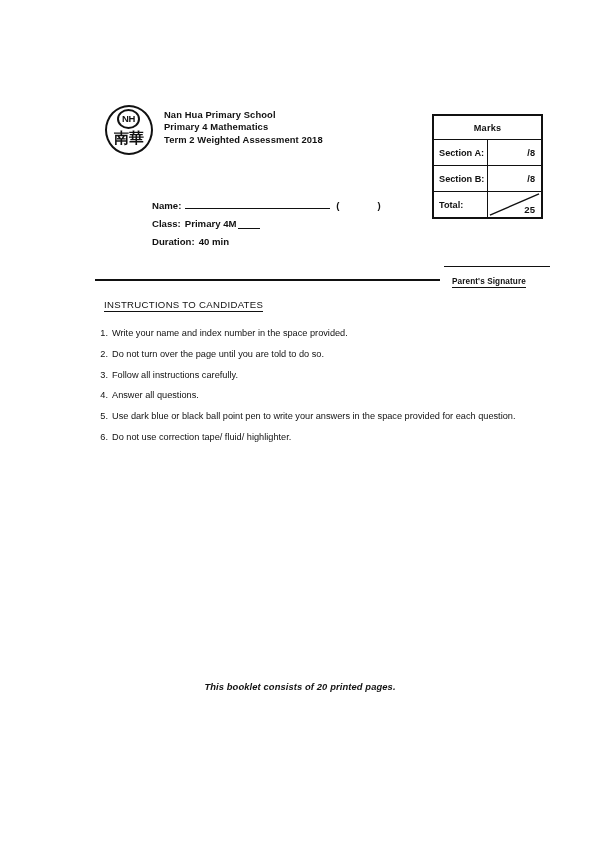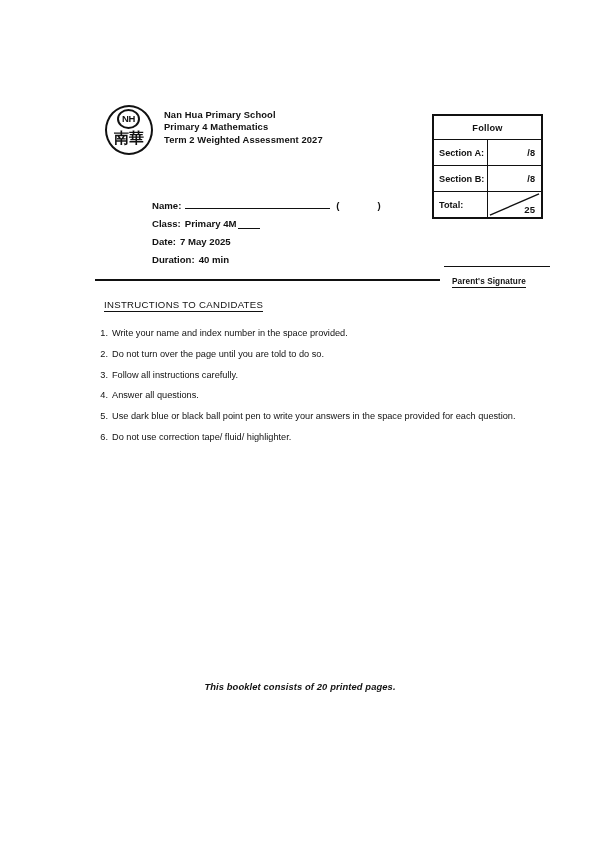--- a/index.html
+++ b/index.html
@@ -254,52 +254,48 @@
 
   <div class="header-block">
     <div class="logo">
       <div class="logo-oval"></div>
       <div class="logo-nh">NH</div>
       <div class="logo-cn">南華</div>
     </div>
     <div class="school-lines">
       <div>Nan Hua Primary School</div>
       <div>Primary 4 Mathematics</div>
-      <div>Term 2 Weighted Assessment 2027</div>
+      <div>Term 2 Weighted Assessment 2018</div>
     </div>
   </div>
 
   <div class="particulars">
     <div class="p-row">
       <span class="p-label">Name:</span>
       <span class="name-rule"></span>
       <span class="paren-open">(</span>
       <span class="paren-gap"></span>
       <span>)</span>
     </div>
     <div class="p-row">
       <span class="p-label">Class:</span>
       <span class="p-value">Primary 4M</span>
       <span class="class-rule"></span>
     </div>
     <div class="p-row">
-      <span class="p-label">Date:</span>
-      <span class="p-value">7 May 2025</span>
-    </div>
-    <div class="p-row">
       <span class="p-label">Duration:</span>
       <span class="p-value">40 min</span>
     </div>
   </div>
 
   <div class="marks-table">
     <table>
       <tbody>
         <tr>
-          <td class="mh" colspan="2">Follow</td>
+          <td class="mh" colspan="2">Marks</td>
         </tr>
         <tr>
           <td class="ml">Section A:</td>
           <td class="mv">/8</td>
         </tr>
         <tr>
           <td class="ml">Section B:</td>
           <td class="mv">/8</td>
         </tr>
         <tr>

